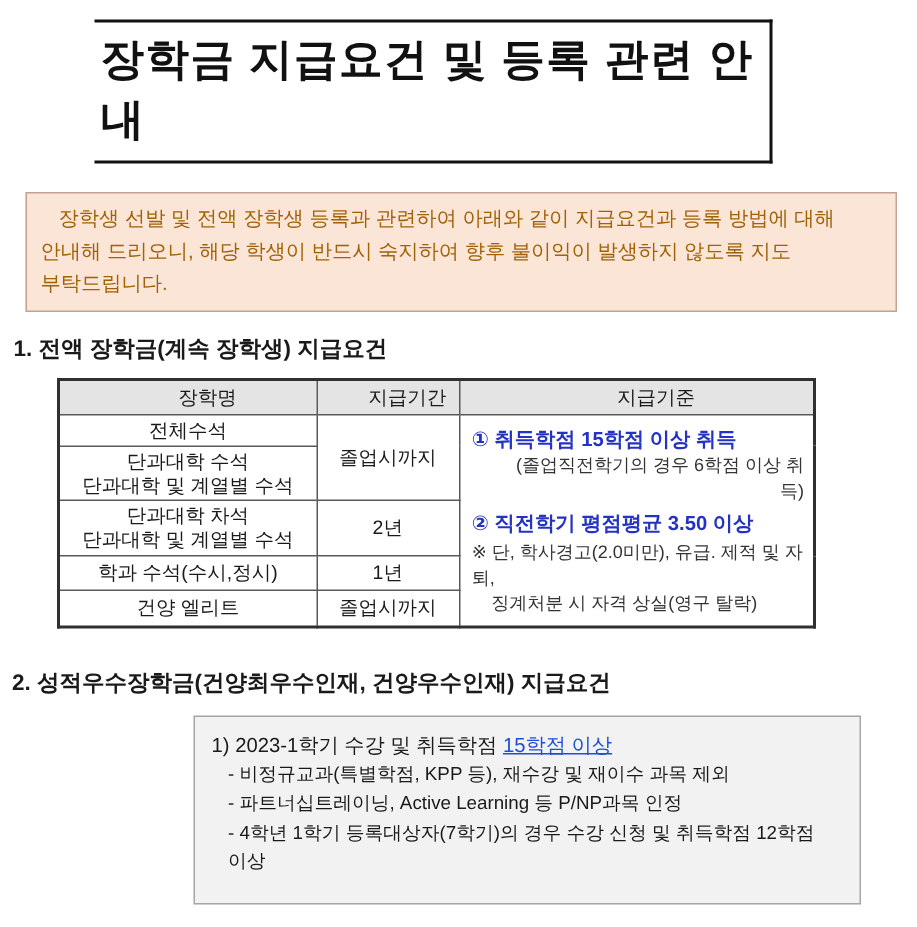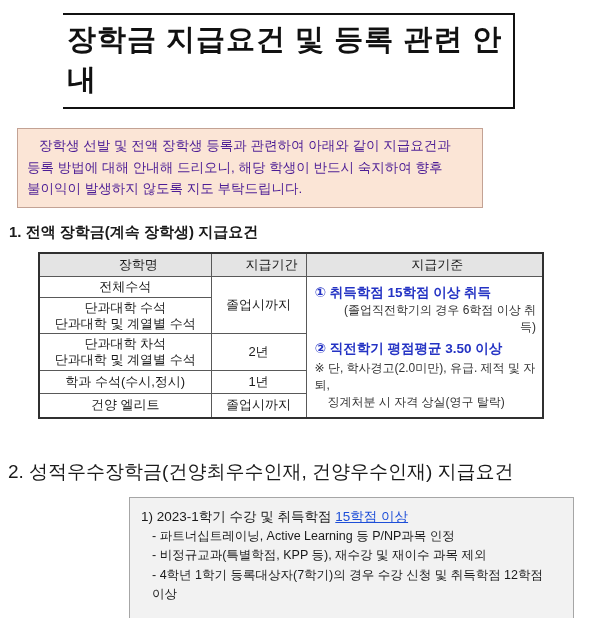--- a/index.html
+++ b/index.html
@@ -23,40 +23,40 @@
     padding: 5px 4px 7px 4px;
     font-size: 29px;
     font-weight: bold;
     letter-spacing: 1px;
     color: #111;
   }
 
   
   .intro-box {
     margin: 19px 0 0 17px;
-    width: 466px;
+    width: 581px;
     background: #fbe5d6;
     border: 1px solid #c3a294;
-    color: #4c1d95;
+    color: #a16207;
     font-size: 13.5px;
     line-height: 1.6;
     padding: 6px 9px 7px 9px;
   }
   .intro-box p { text-indent: 12px; word-break: keep-all; }
 
   
   .sec1-heading {
     margin: 15px 0 0 9px;
     font-size: 15px;
     font-weight: bold;
   }
   .sec2-heading {
-    margin: 40px 0 0 8px;
-    font-size: 19px;
-    font-weight: normal;
+    margin: 27px 0 0 8px;
+    font-size: 15px;
+    font-weight: bold;
   }
   .sec2-subheading {
     margin: 7px 0 0 24px;
     font-size: 13.5px;
   }
 
   
   table.pay-table {
     margin: 10px 0 0 38px;
     width: 504px;
@@ -191,20 +191,20 @@
       </tr>
     </tbody>
   </table>
 
   <div class="sec2-heading">2. 성적우수장학금(건양최우수인재, 건양우수인재) 지급요건</div>
 
   <div class="criteria-box">
     <div class="box-item">
       <span>1) 2023-1학기 수강 및 취득학점 </span><span class="red-u">15학점 이상</span>
     </div>
+    <div class="box-dash">- 비정규교과(특별학점, KPP 등), 재수강 및 재이수 과목 제외</div>
     <div class="box-dash">- 파트너십트레이닝, Active Learning 등 P/NP과목 인정</div>
-    <div class="box-dash">- 비정규교과(특별학점, KPP 등), 재수강 및 재이수 과목 제외</div>
     <div class="box-dash">- 4학년 1학기 등록대상자(7학기)의 경우 수강 신청 및 취득학점 12학점 이상</div>
     <div class="box-gap"></div>
 
   </div>
 
 </div>
 
 </body></html>

